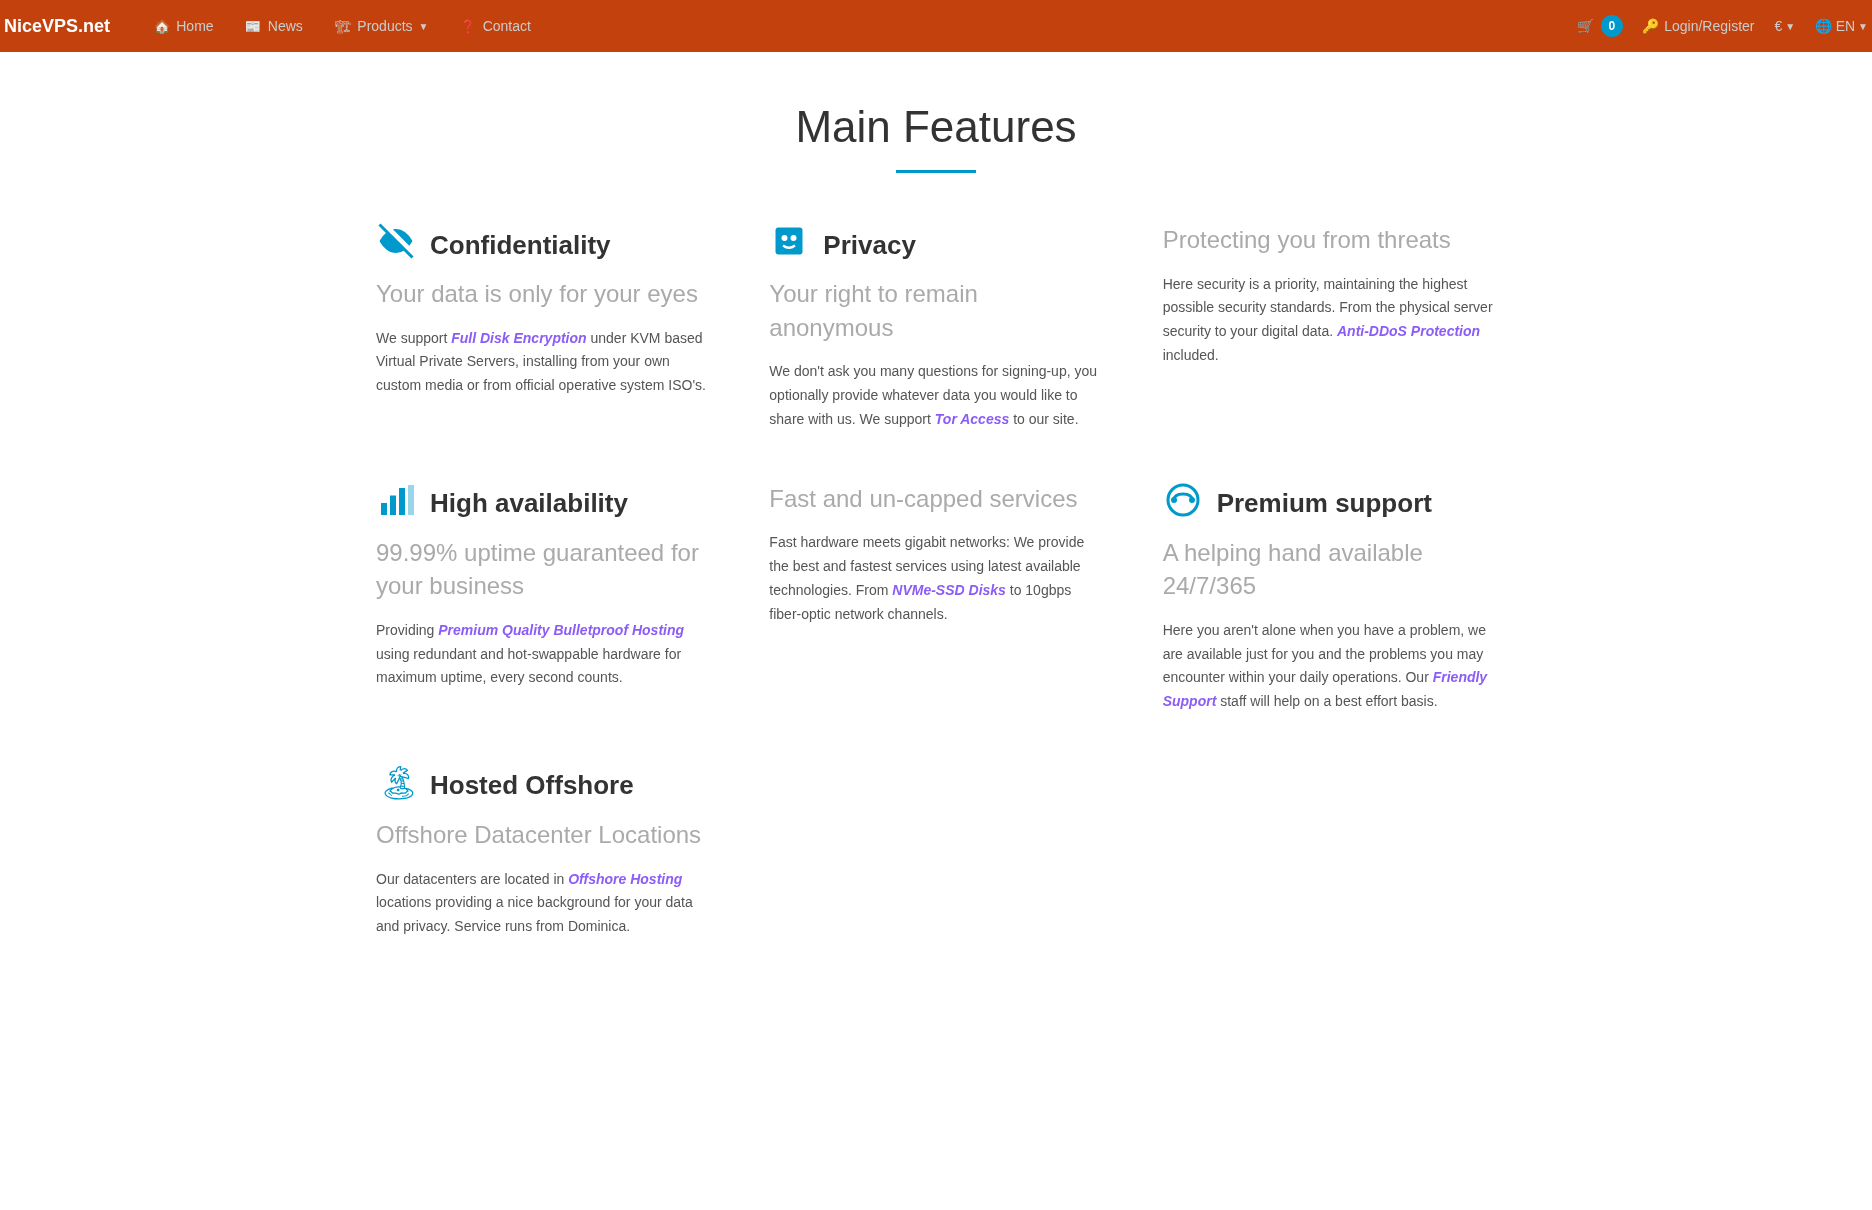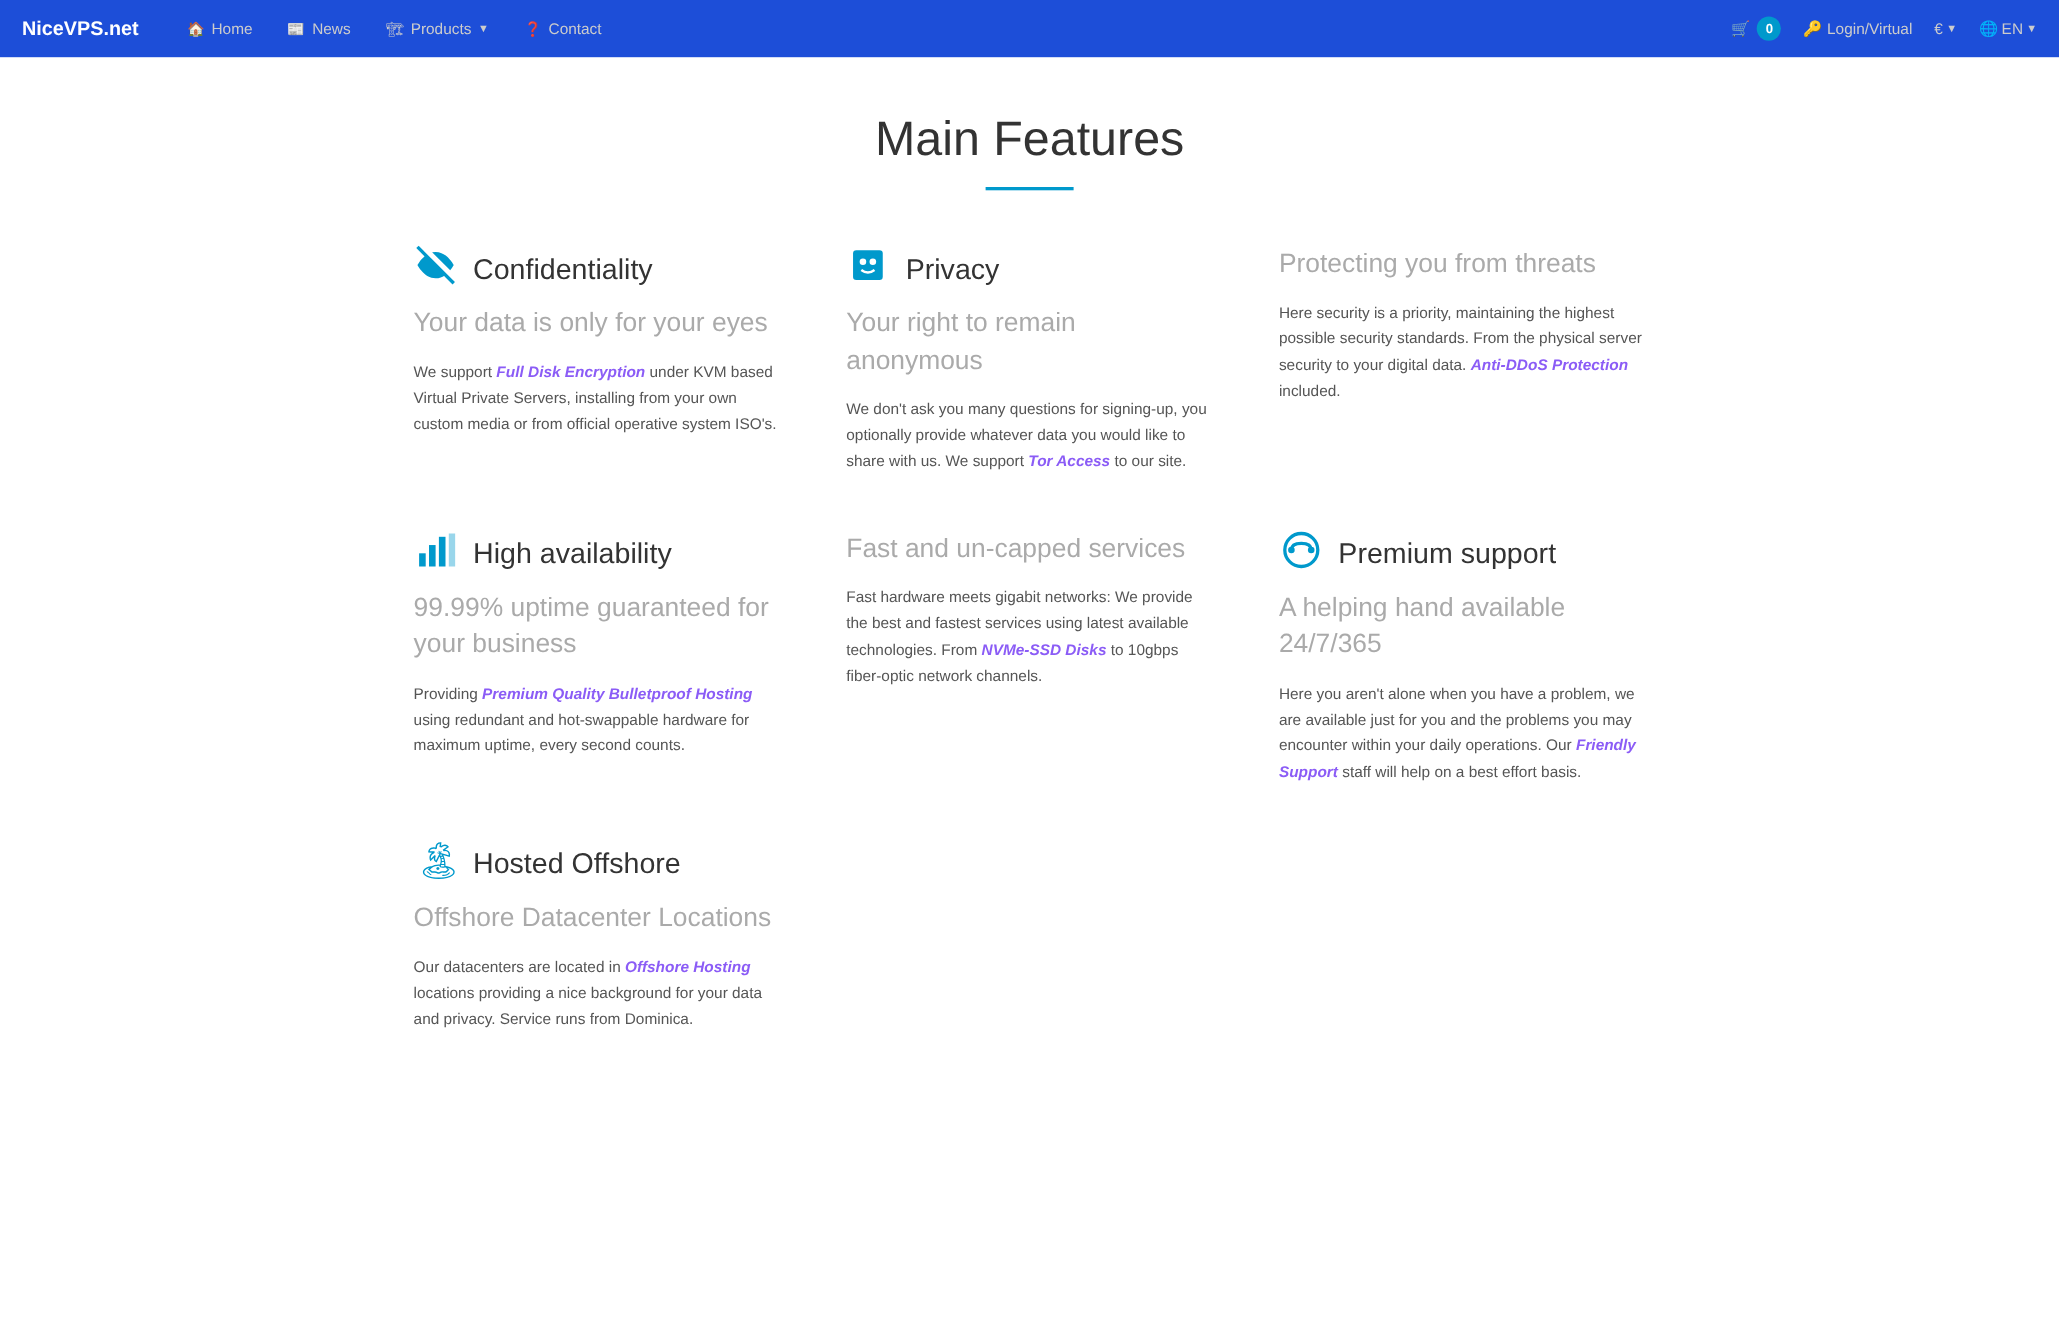--- a/index.html
+++ b/index.html
@@ -1,23 +1,23 @@
 <!DOCTYPE html>
 <html><head>
   <meta charset="utf-8">
   <style>
     * { margin: 0; padding: 0; box-sizing: border-box; }
     body { font-family: 'Segoe UI', Arial, sans-serif; background: #fff; color: #333; }
 
     
     nav {
-      background: #1d4ed8;
-      display: flex;
-      align-items: center;
-      padding: 0 20px;
+      background: #c2410c;
+      display: flex;
+      align-items: center;
+      padding: 0 4px;
       height: 52px;
       position: relative;
     }
     .nav-brand {
       color: #fff;
       font-size: 18px;
       font-weight: bold;
       margin-right: 30px;
       white-space: nowrap;
     }
@@ -121,21 +121,21 @@
 
     .feature-icon {
       color: #0099cc;
       font-size: 32px;
       width: 40px;
       text-align: center;
     }
 
     .feature-title {
       font-size: 26px;
-      font-weight: 400;
+      font-weight: 700;
       color: #333;
     }
 
     .feature-subtitle {
       font-size: 24px;
       color: #aaa;
       font-weight: 300;
       margin-bottom: 16px;
       line-height: 1.4;
     }
@@ -184,21 +184,21 @@
       <span>Contact</span>
     </a>
   </div>
   <div class="nav-right">
     <div class="cart-btn">
       <span>🛒</span>
       <span class="cart-badge">0</span>
     </div>
     <div class="login-btn">
       <span>🔑</span>
-      <span>Login/Virtual</span>
+      <span>Login/Register</span>
     </div>
     <div class="currency-btn">
       <span>€</span>
       <span style="font-size:10px;">▼</span>
     </div>
     <div class="lang-btn">
       <span>🌐</span>
       <span>EN</span>
       <span style="font-size:10px;">▼</span>
     </div>

